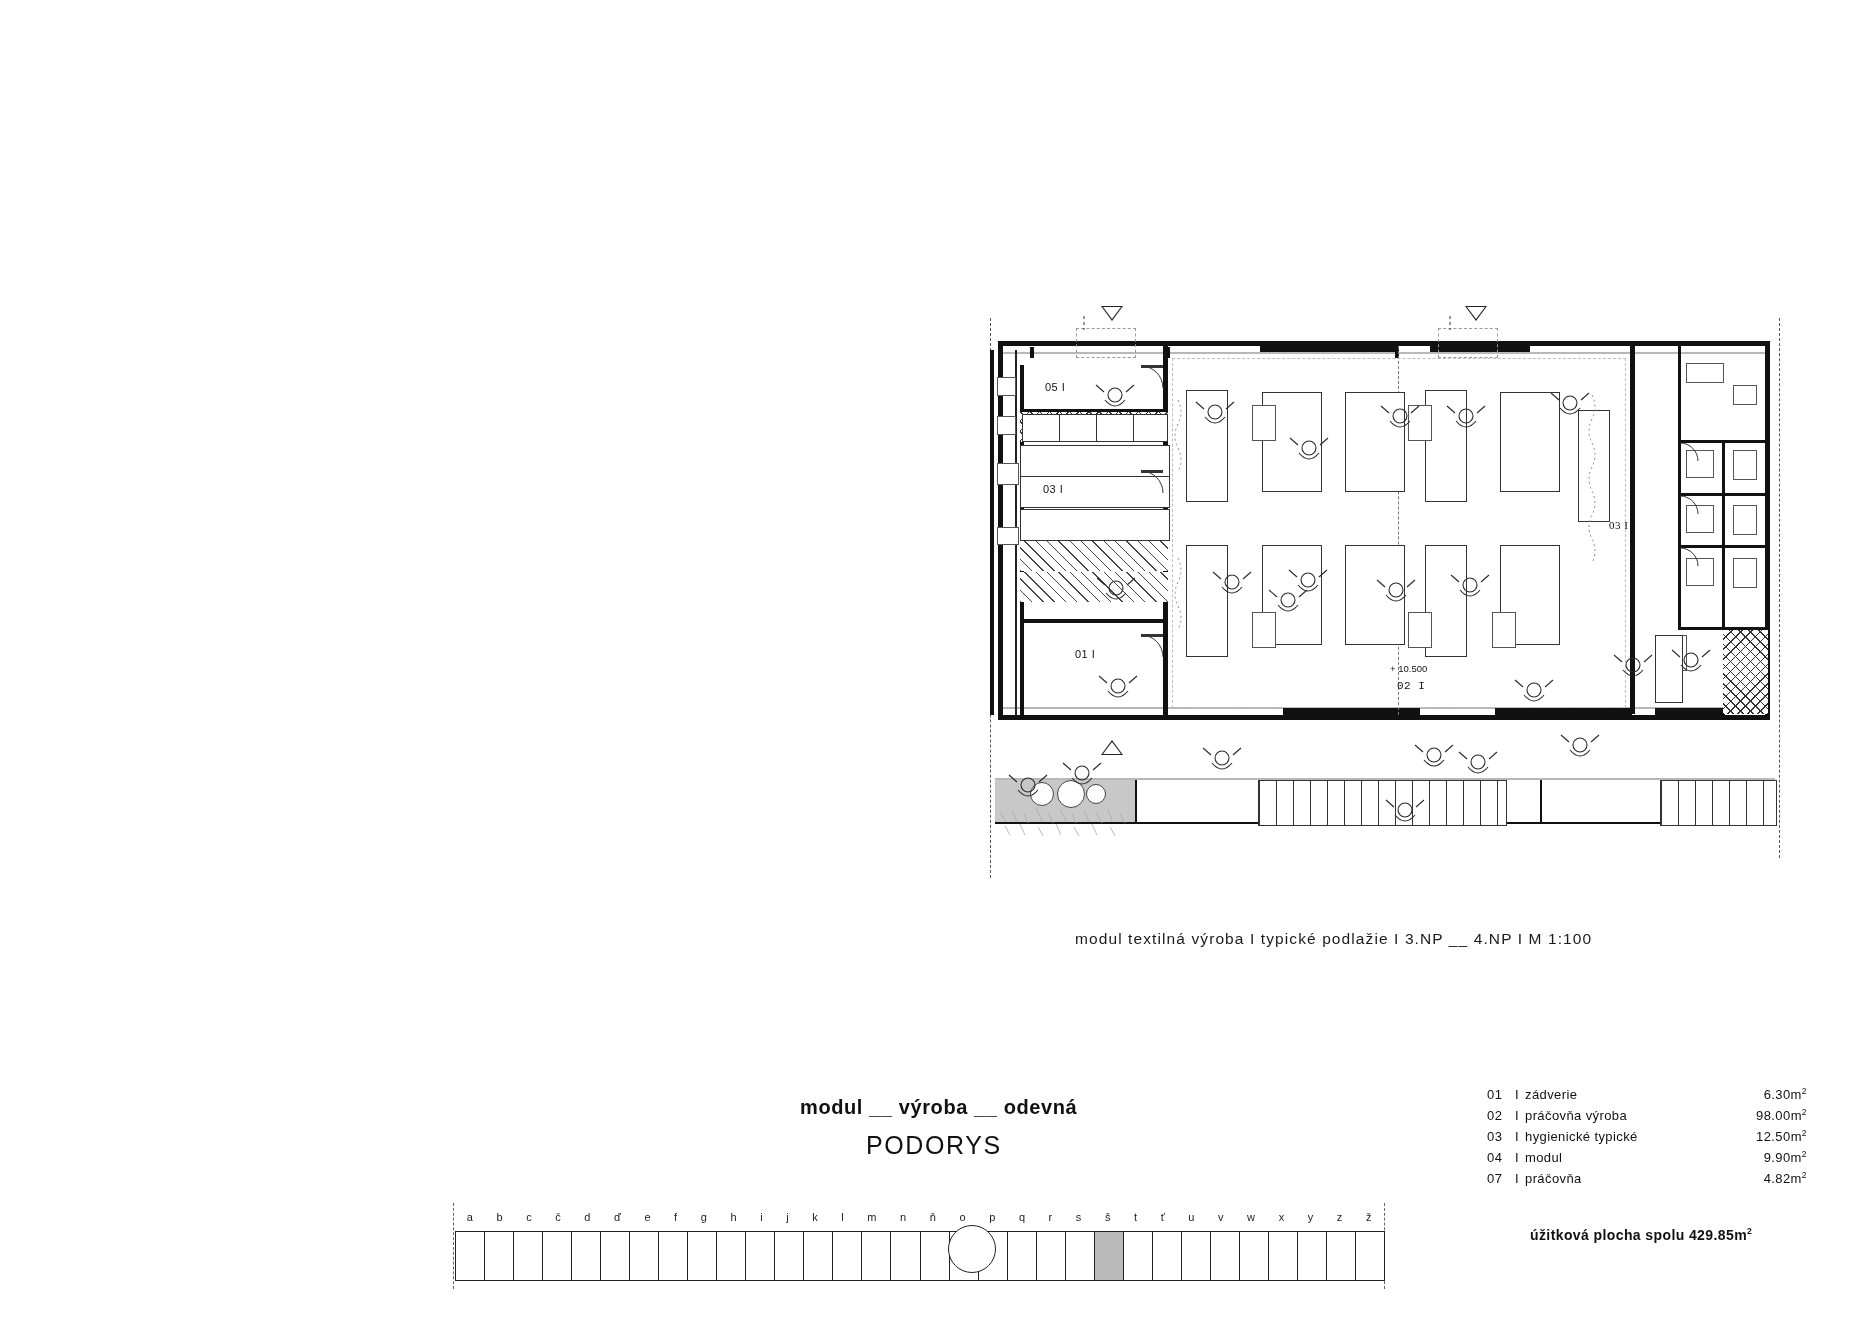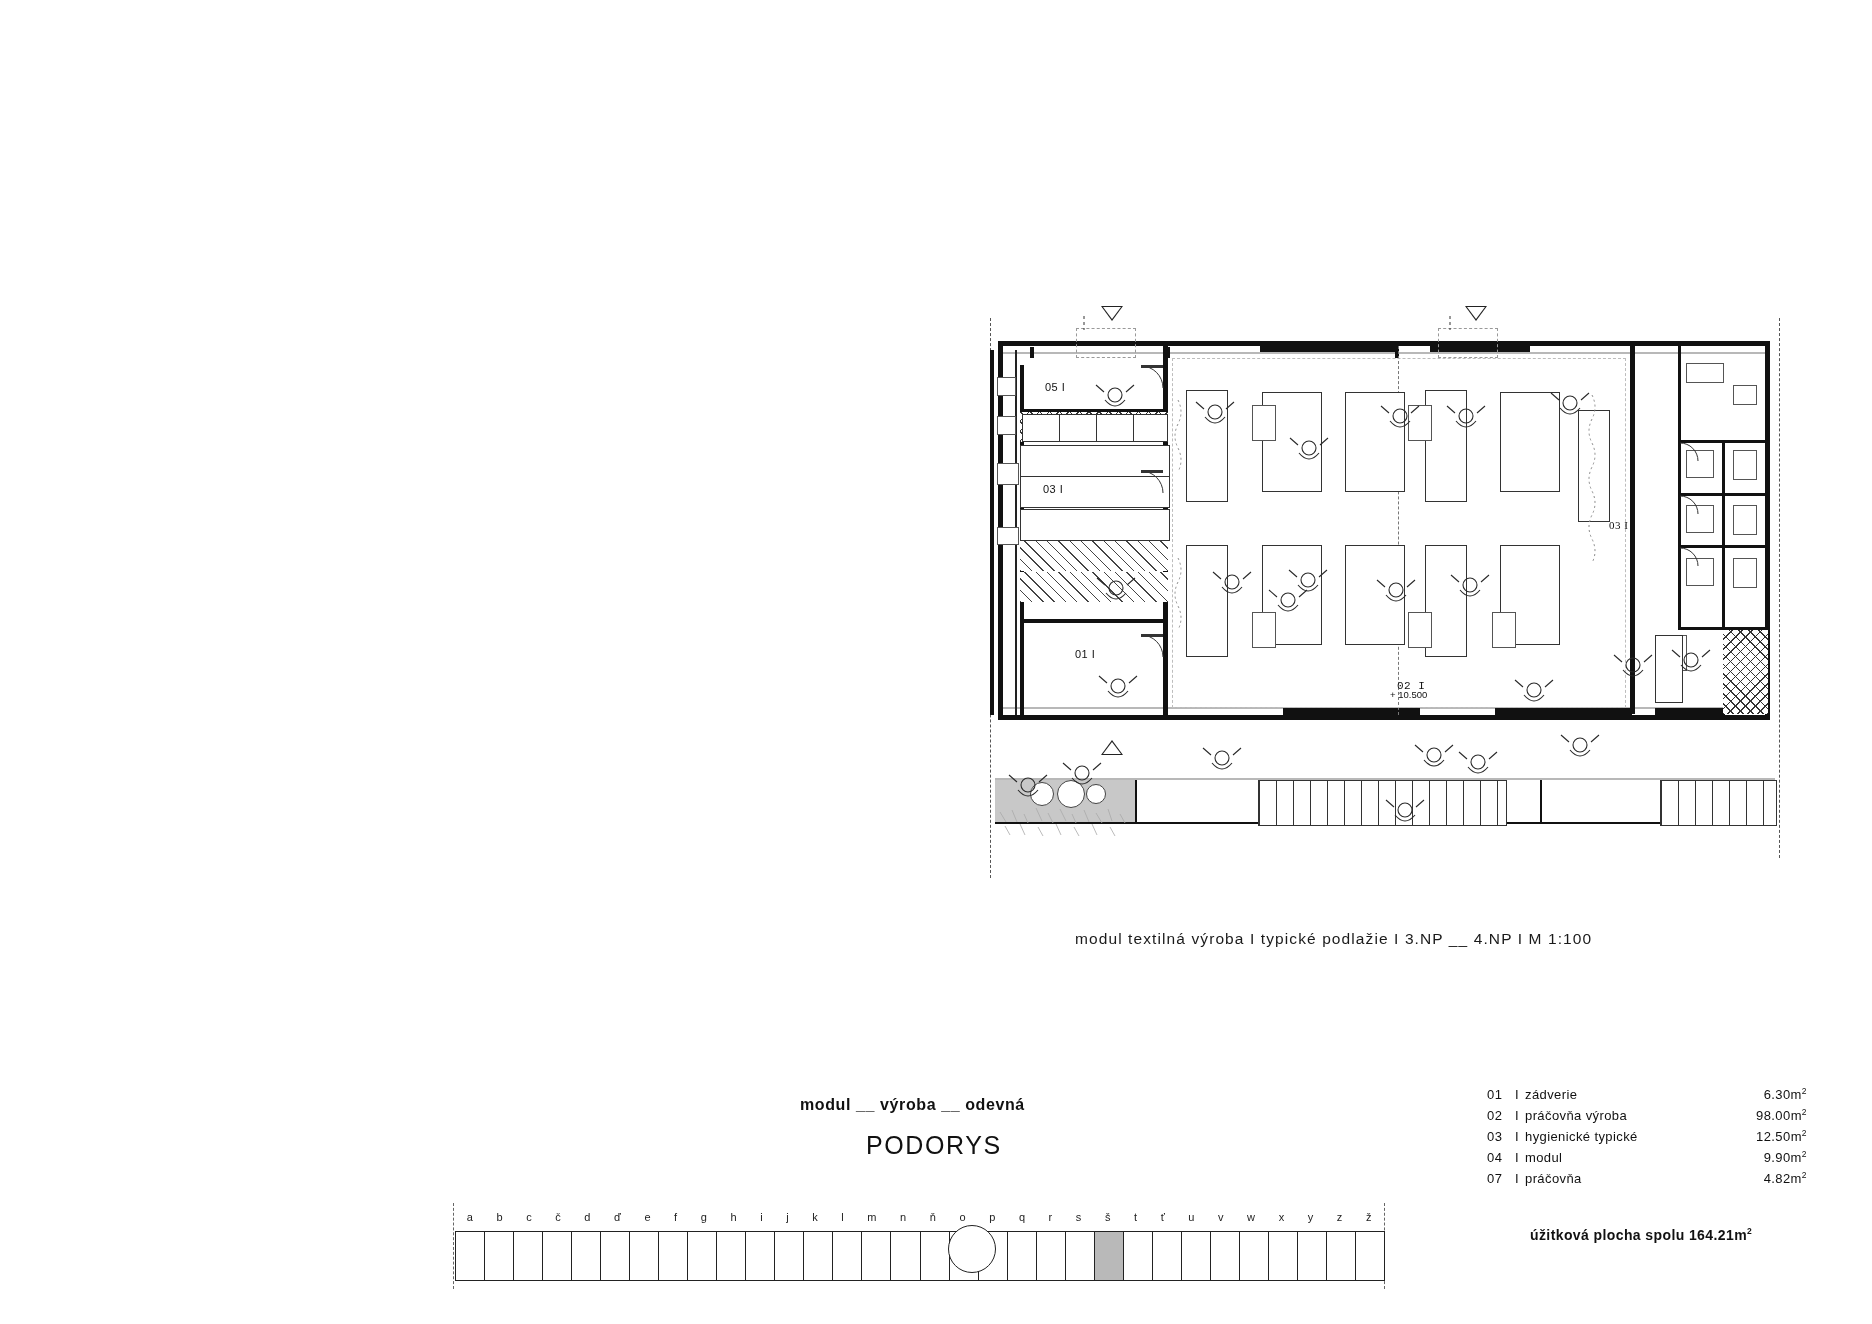--- a/index.html
+++ b/index.html
@@ -91,21 +91,21 @@
     letter-spacing: 1.1px;
     color: #1a1a1a;
     white-space: nowrap;
   }
 
   
   #subtitle {
     position: absolute;
     left: 800px;
     top: 1096px;
-    font-size: 16px;
+    font-size: 20px;
     font-weight: bold;
     letter-spacing: 0.6px;
     color: #111;
     white-space: nowrap;
   }
   #title {
     position: absolute;
     left: 866px;
     top: 1131px;
     font-size: 25px;
@@ -490,21 +490,21 @@
       <path d="M1000 812 l6 10 M1012 810 l5 12 M1024 814 l4 9 M1036 808 l6 13 M1048 813 l5 10 M1060 809 l6 12 M1072 814 l4 9 M1084 810 l5 12 M1096 813 l6 10 M1108 809 l4 12 M1120 814 l5 9"></path>
       <path d="M1005 826 l5 9 M1020 824 l5 11 M1038 827 l5 9 M1056 824 l5 11 M1074 827 l5 9 M1092 824 l5 11 M1110 827 l5 9"></path>
     </g>
   </svg>
 
   <div class="plabel" style="left:1045px; top:381px;">05 I</div>
   <div class="plabel" style="left:1043px; top:483px;">03 I</div>
   <div class="plabel" style="left:1075px; top:648px;">01 I</div>
   <div class="plabel" style="left:1397px; top:680px;font-family:Liberation Mono, monospace;">02 I</div>
   <div class="plabel" style="left:1609px; top:519px;font-family:Liberation Serif, serif;">03 I</div>
-  <div class="lvl" style="left:1390px; top:689px;">+ 10.500</div>
+  <div class="lvl" style="left:1390px; top:663px;">+ 10.500</div>
 </div>
 
 <div id="caption">modul textilná výroba  I  typické podlažie  I  3.NP __ 4.NP  I  M 1:100</div>
 
 <div id="subtitle">modul __ výroba __ odevná</div>
 <div id="title">PODORYS</div>
 
 <div id="legend">
   <div class="lrow">
     <span class="lnum">01</span>
@@ -531,21 +531,21 @@
     <span class="larea"><span>9.90m</span><sup>2</sup></span>
   </div>
   <div class="lrow">
     <span class="lnum">07</span>
     <span class="lsep">I</span>
     <span class="lname">práčovňa</span>
     <span class="larea"><span>4.82m</span><sup>2</sup></span>
   </div>
 </div>
 
-<div id="total"><span>úžitková plocha spolu 164.21m</span><sup>2</sup></div>
+<div id="total"><span>úžitková plocha spolu 429.85m</span><sup>2</sup></div>
 
 <div id="strip-wrap">
   <div id="strip-letters">
       <span>a</span>
       <span>b</span>
       <span>c</span>
       <span>č</span>
       <span>d</span>
       <span>ď</span>
       <span>e</span>

